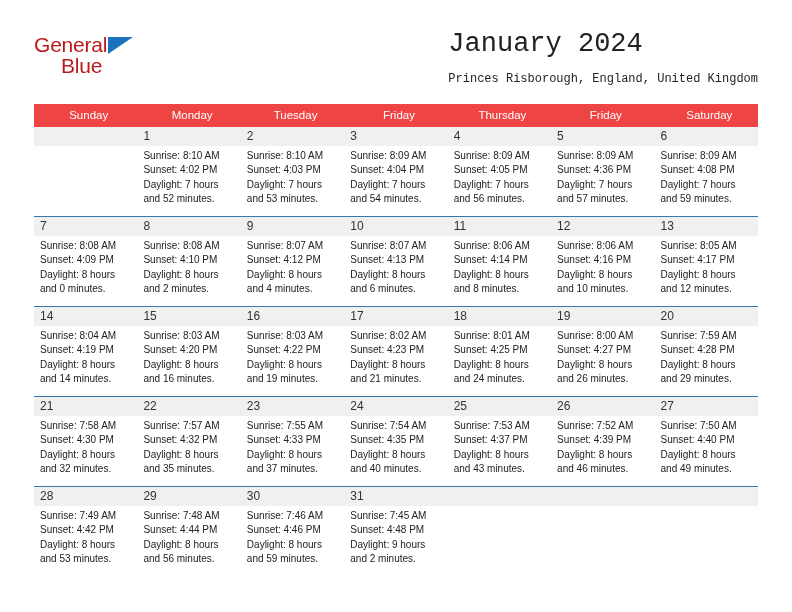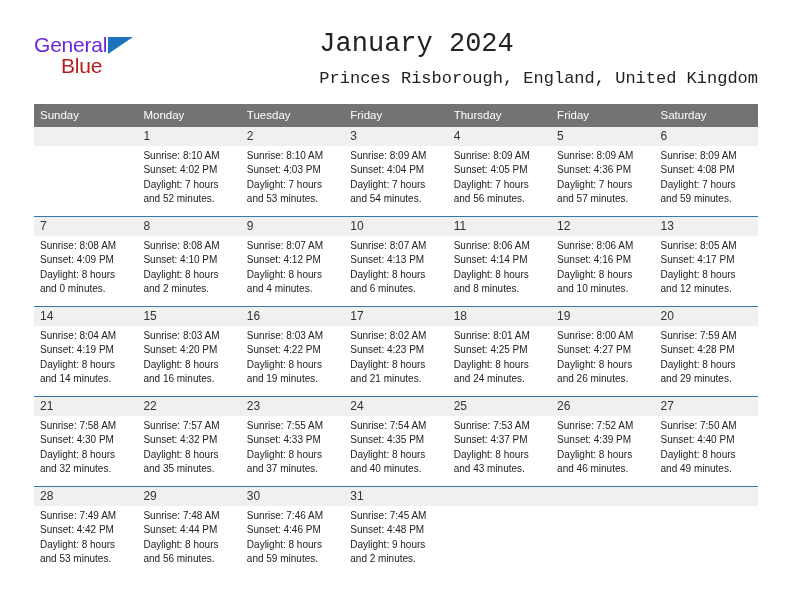--- a/index.html
+++ b/index.html
@@ -37,21 +37,21 @@
     top: 6px;
     width: 150px;
     height: 52px;
   }
   .logo-general {
     position: absolute;
     left: 0;
     top: 0;
     font-size: 21px;
     letter-spacing: -0.2px;
-    color: #6d28d9;
+    color: #b91c1c;
     font-family: "Liberation Sans", sans-serif;
     line-height: 22px;
     text-align: center;
   }
   .logo-tri {
     position: absolute;
     left: 74px;
     top: 3px;
     width: 0;
     height: 0;
@@ -75,42 +75,42 @@
     text-align: left;
     font-family: Liberation Mono, monospace;
   }
   .cal-title {
     font-size: 27px;
     color: #222222;
     line-height: 32px;
     white-space: nowrap;
   }
   .cal-subtitle {
-    font-size: 17px;
+    font-size: 12px;
     color: #222222;
     line-height: 20px;
     margin-top: 9px;
     white-space: nowrap;
   }
 
   
   .calendar {
     position: absolute;
     left: 34px;
     top: 104px;
     width: 724px;
     border-collapse: collapse;
     table-layout: fixed;
   }
   .calendar th {
-    background: #737373;
+    background: #ef4444;
     color: #ffffff;
     font-size: 11.5px;
     font-weight: normal;
-    text-align: left;
+    text-align: center;
     padding: 4px 0 5px 6px;
     line-height: 14px;
     border: none;
   }
 
   .weekrow > td {
     padding: 0;
     vertical-align: top;
     border-top: 1px solid #3a76af;
     border-bottom: none;

